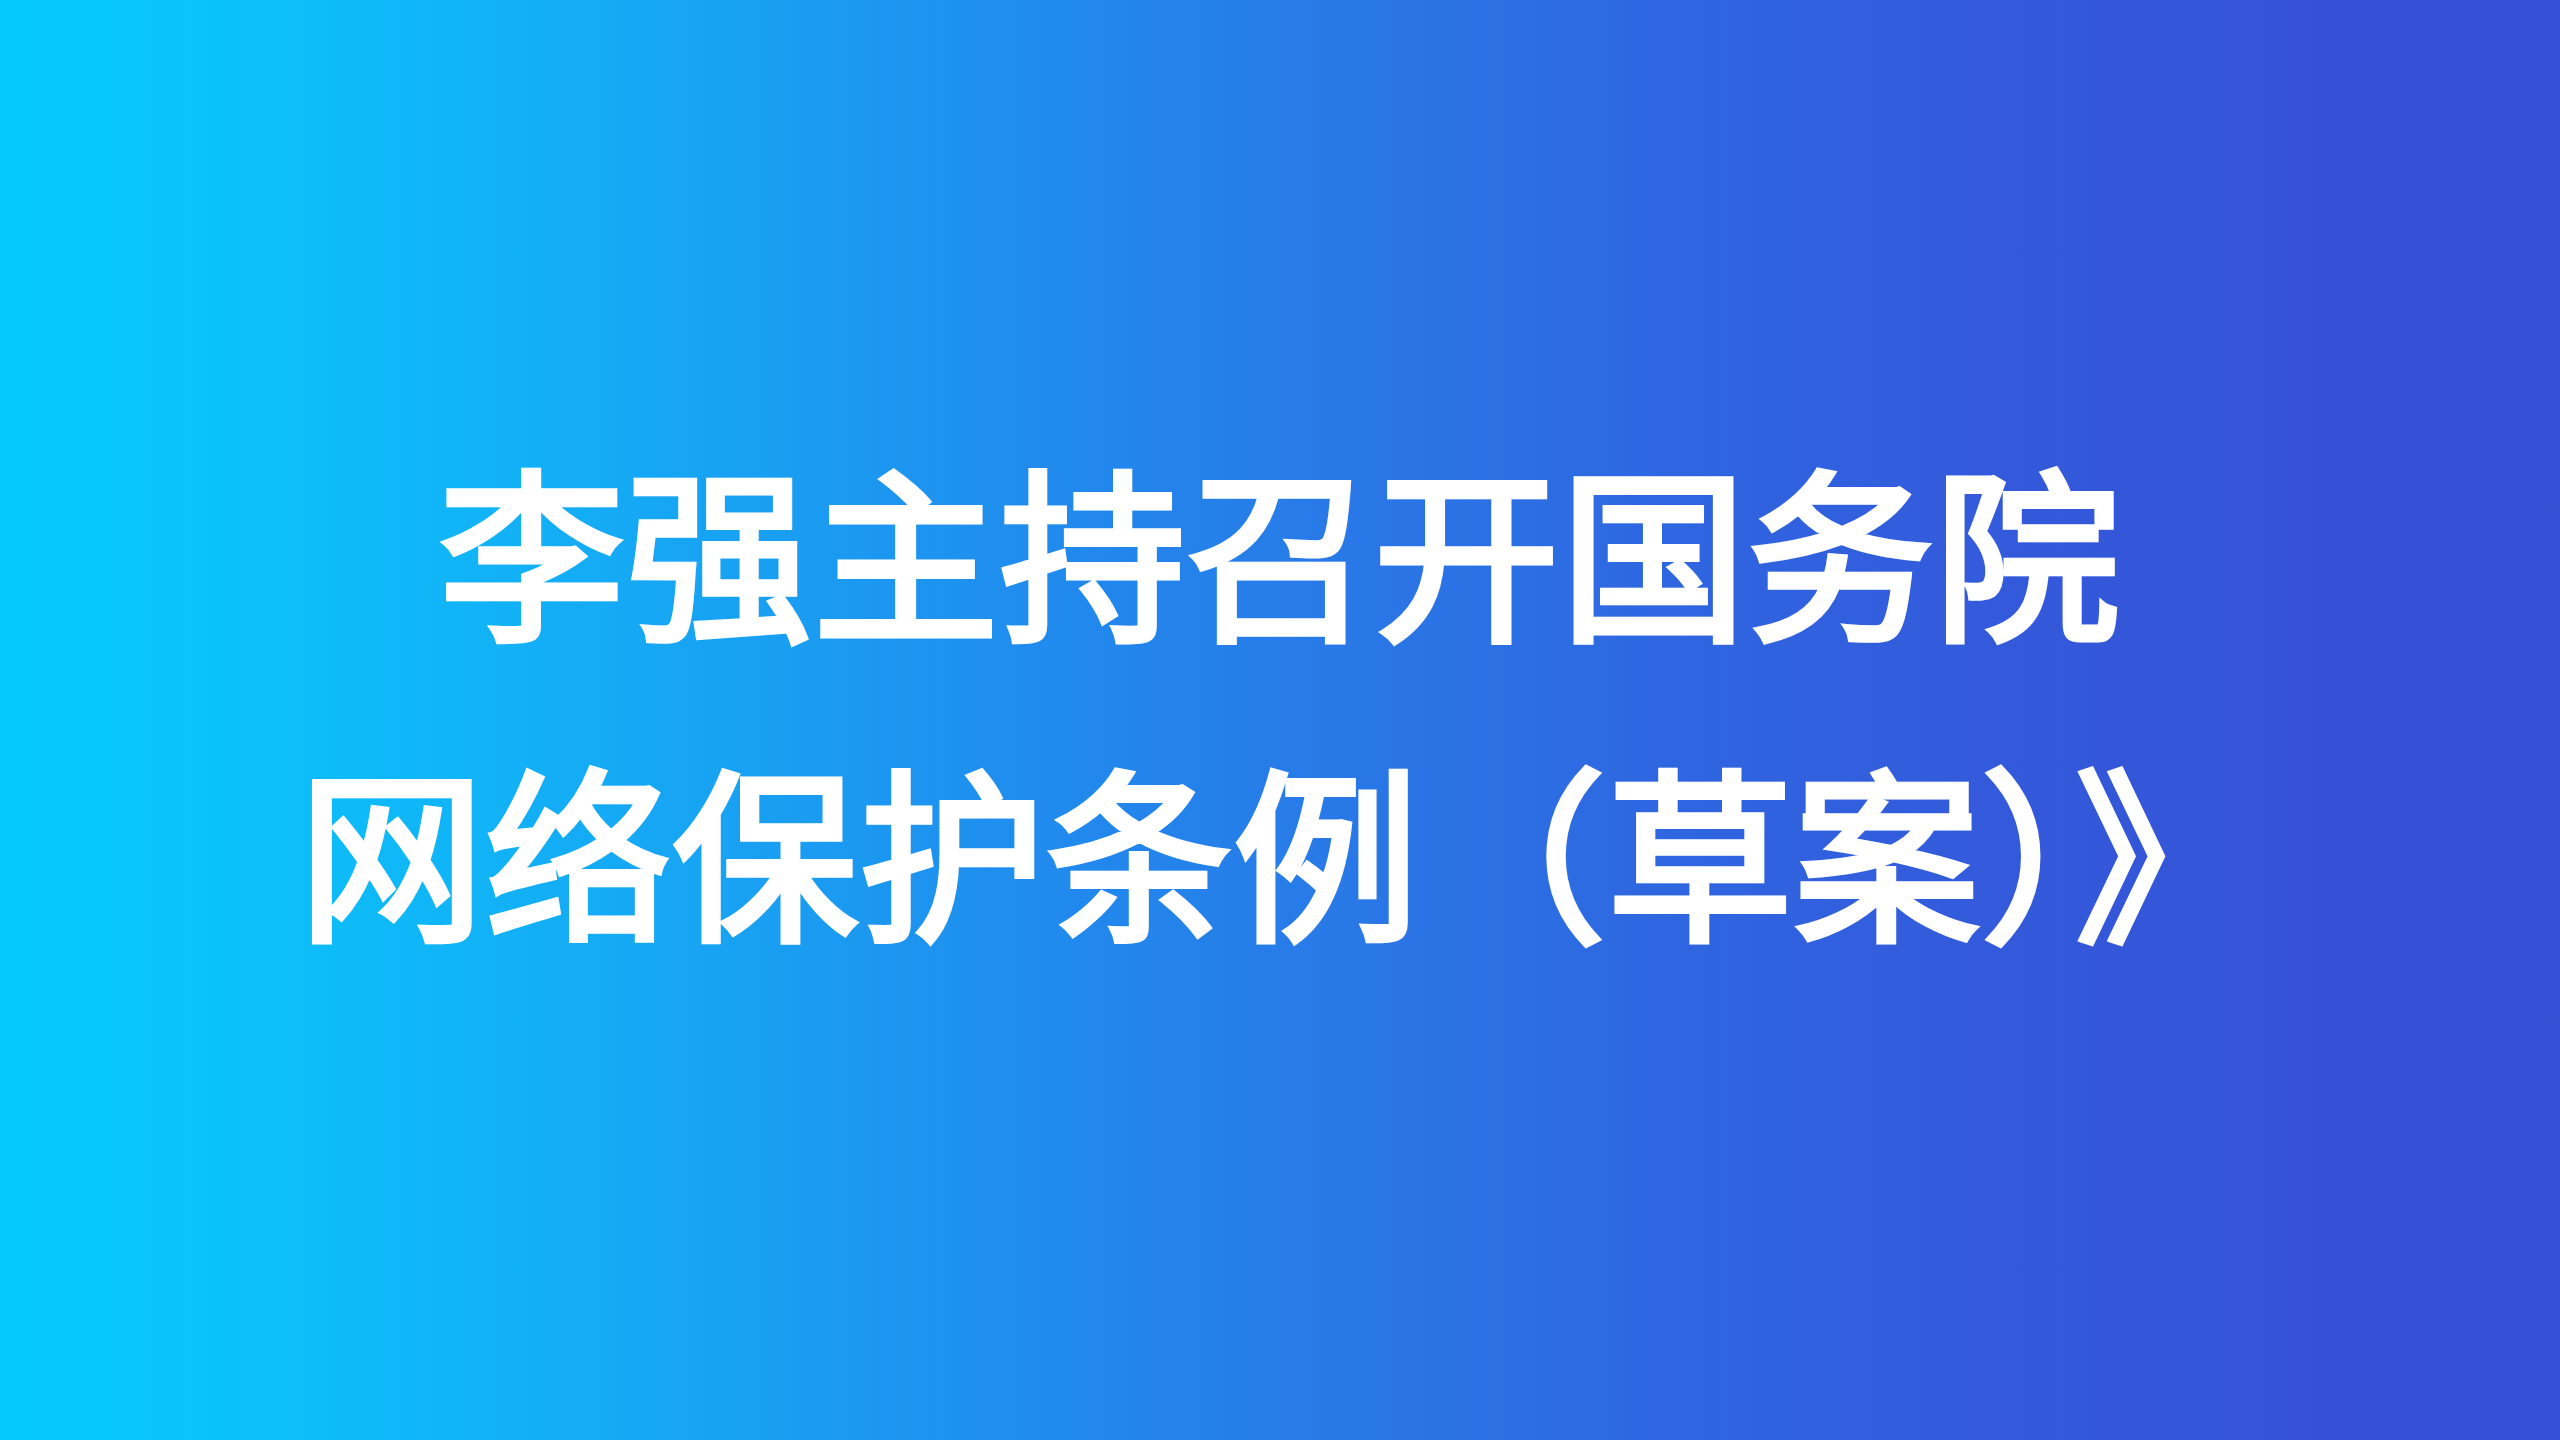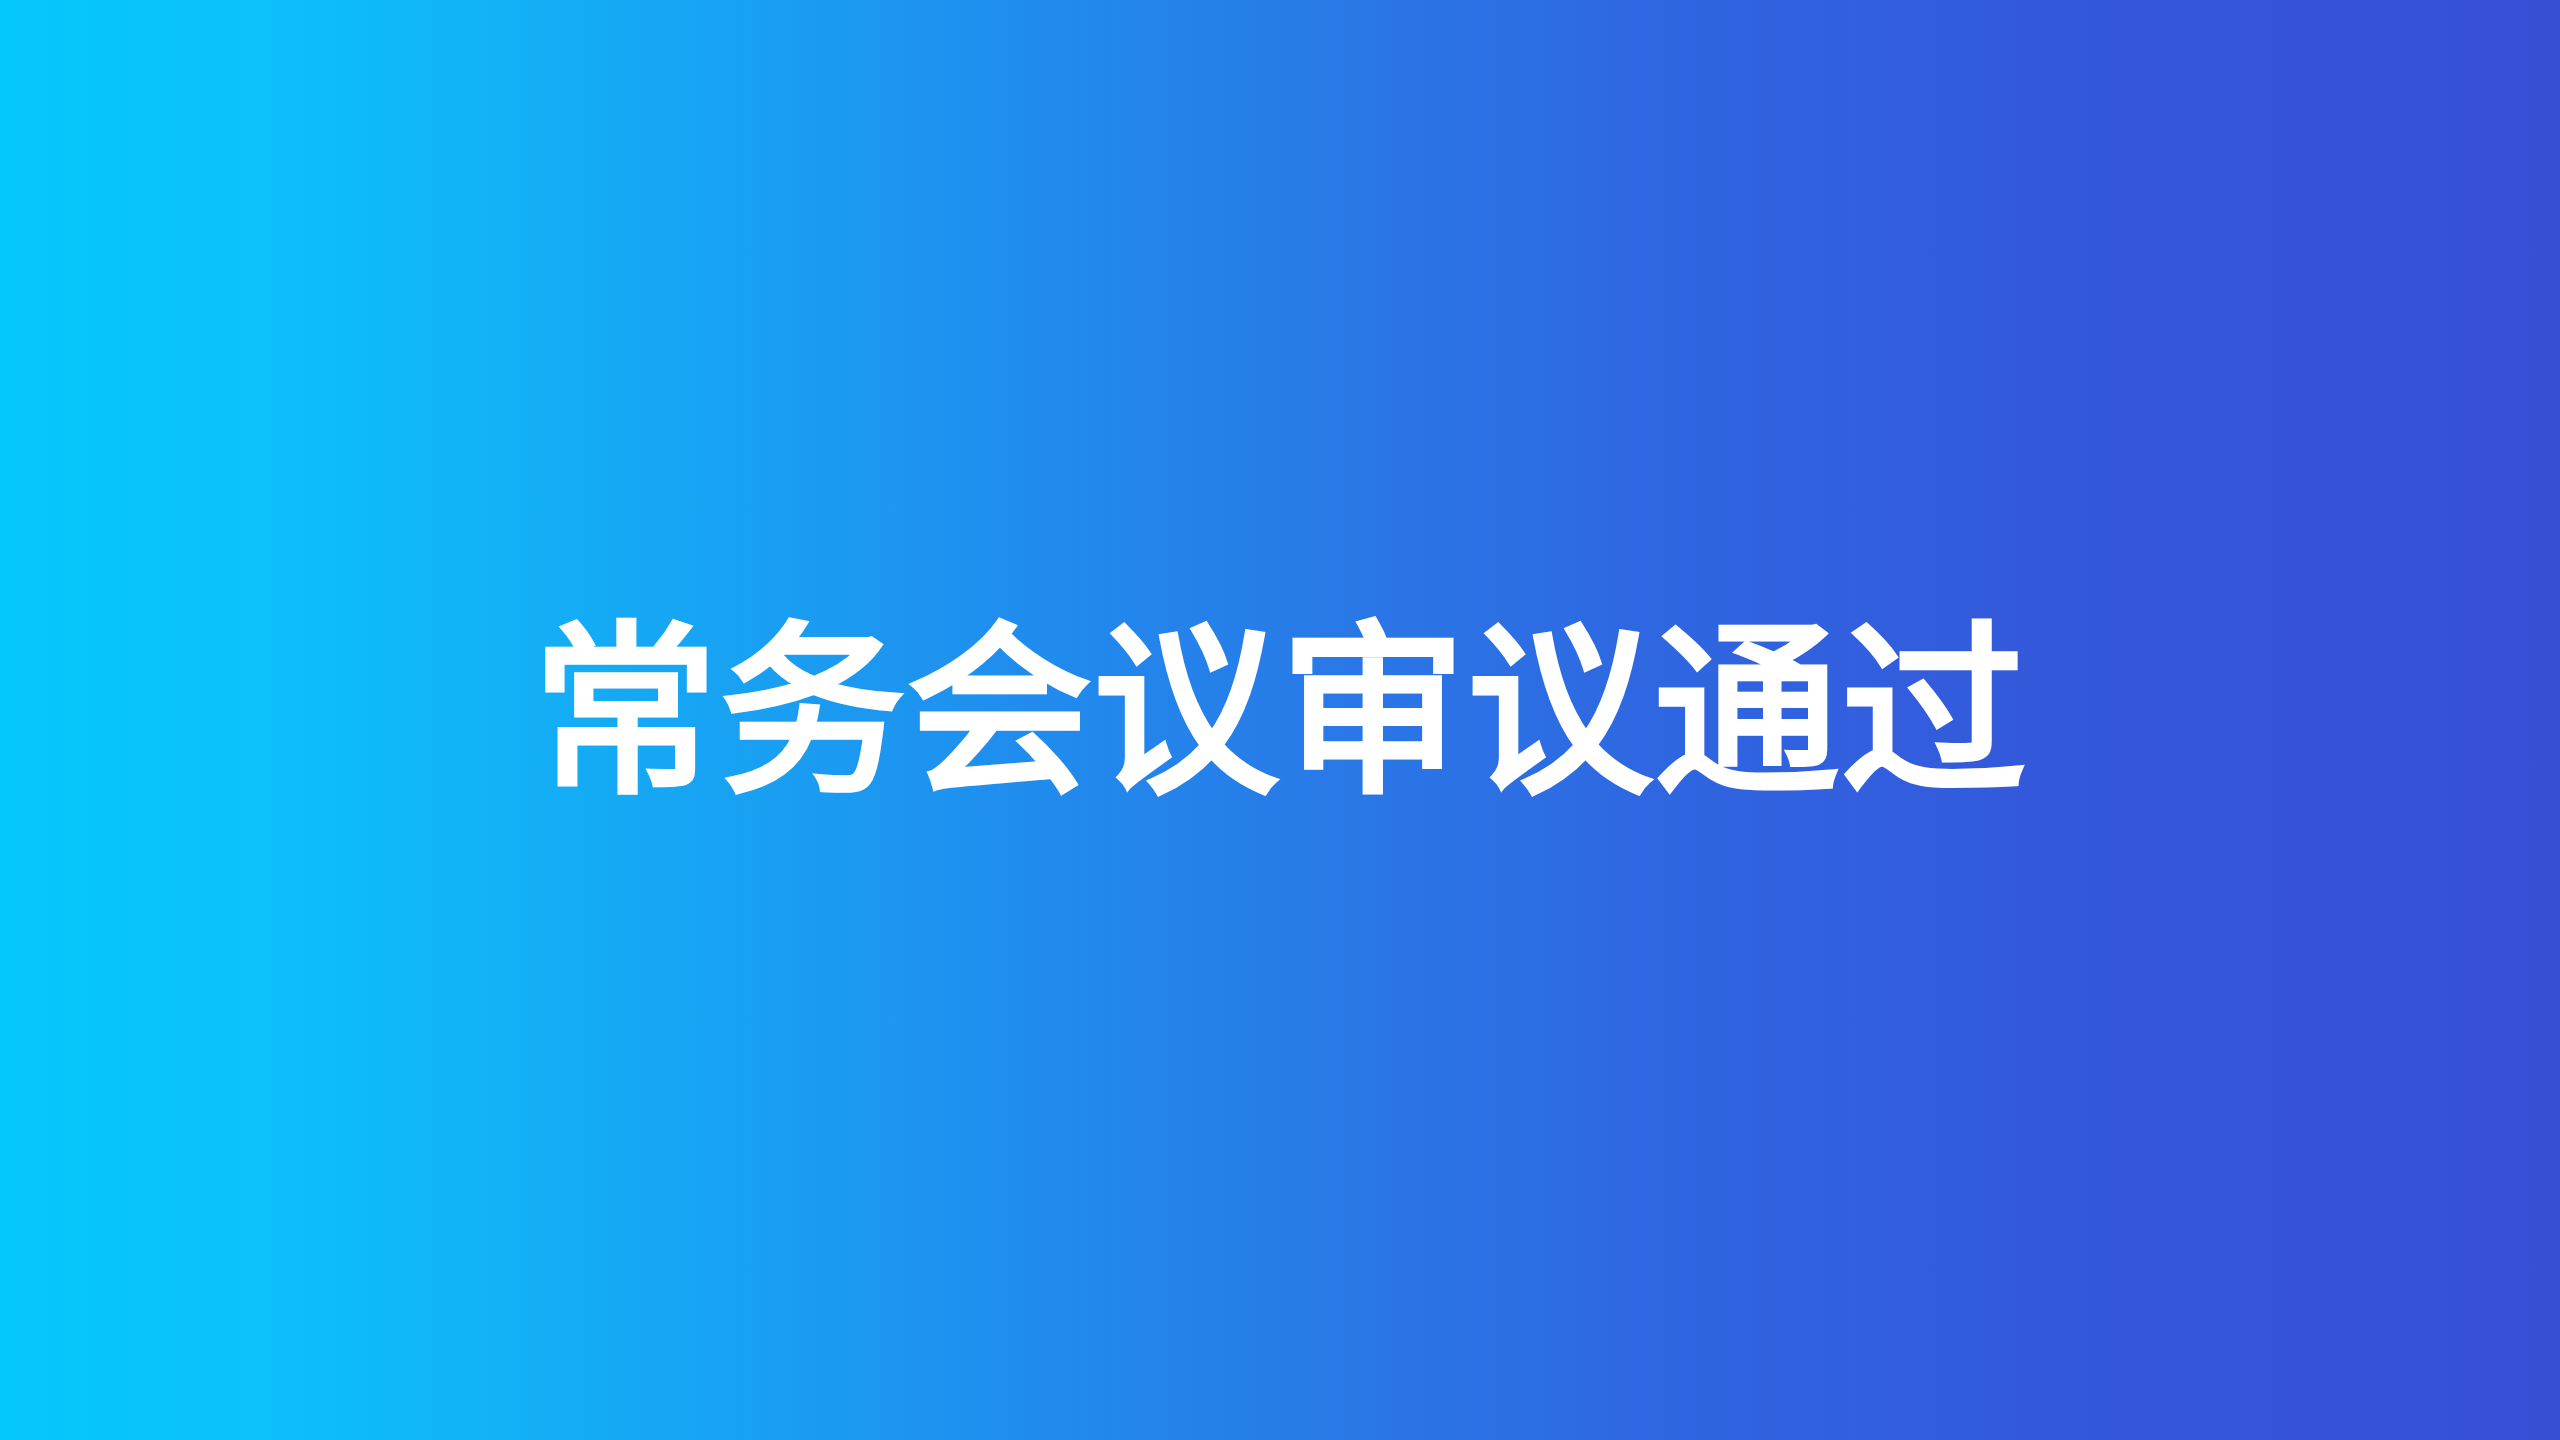--- a/index.html
+++ b/index.html
@@ -70,21 +70,22 @@
 </style>
 </head>
 <body>
 
 <div id="poster">
 
   <div class="headline-stack">
 
     <h1 id="headline">
 
-      <span class="headline-line">常务会议审议通过</span>
+      <span class="headline-line">李强主持召开国务院</span>
 
 
+      <span class="headline-line">网络保护条例（草案）》</span>
 
     </h1>
 
   </div>
 
 </div>
 
 </body></html>

